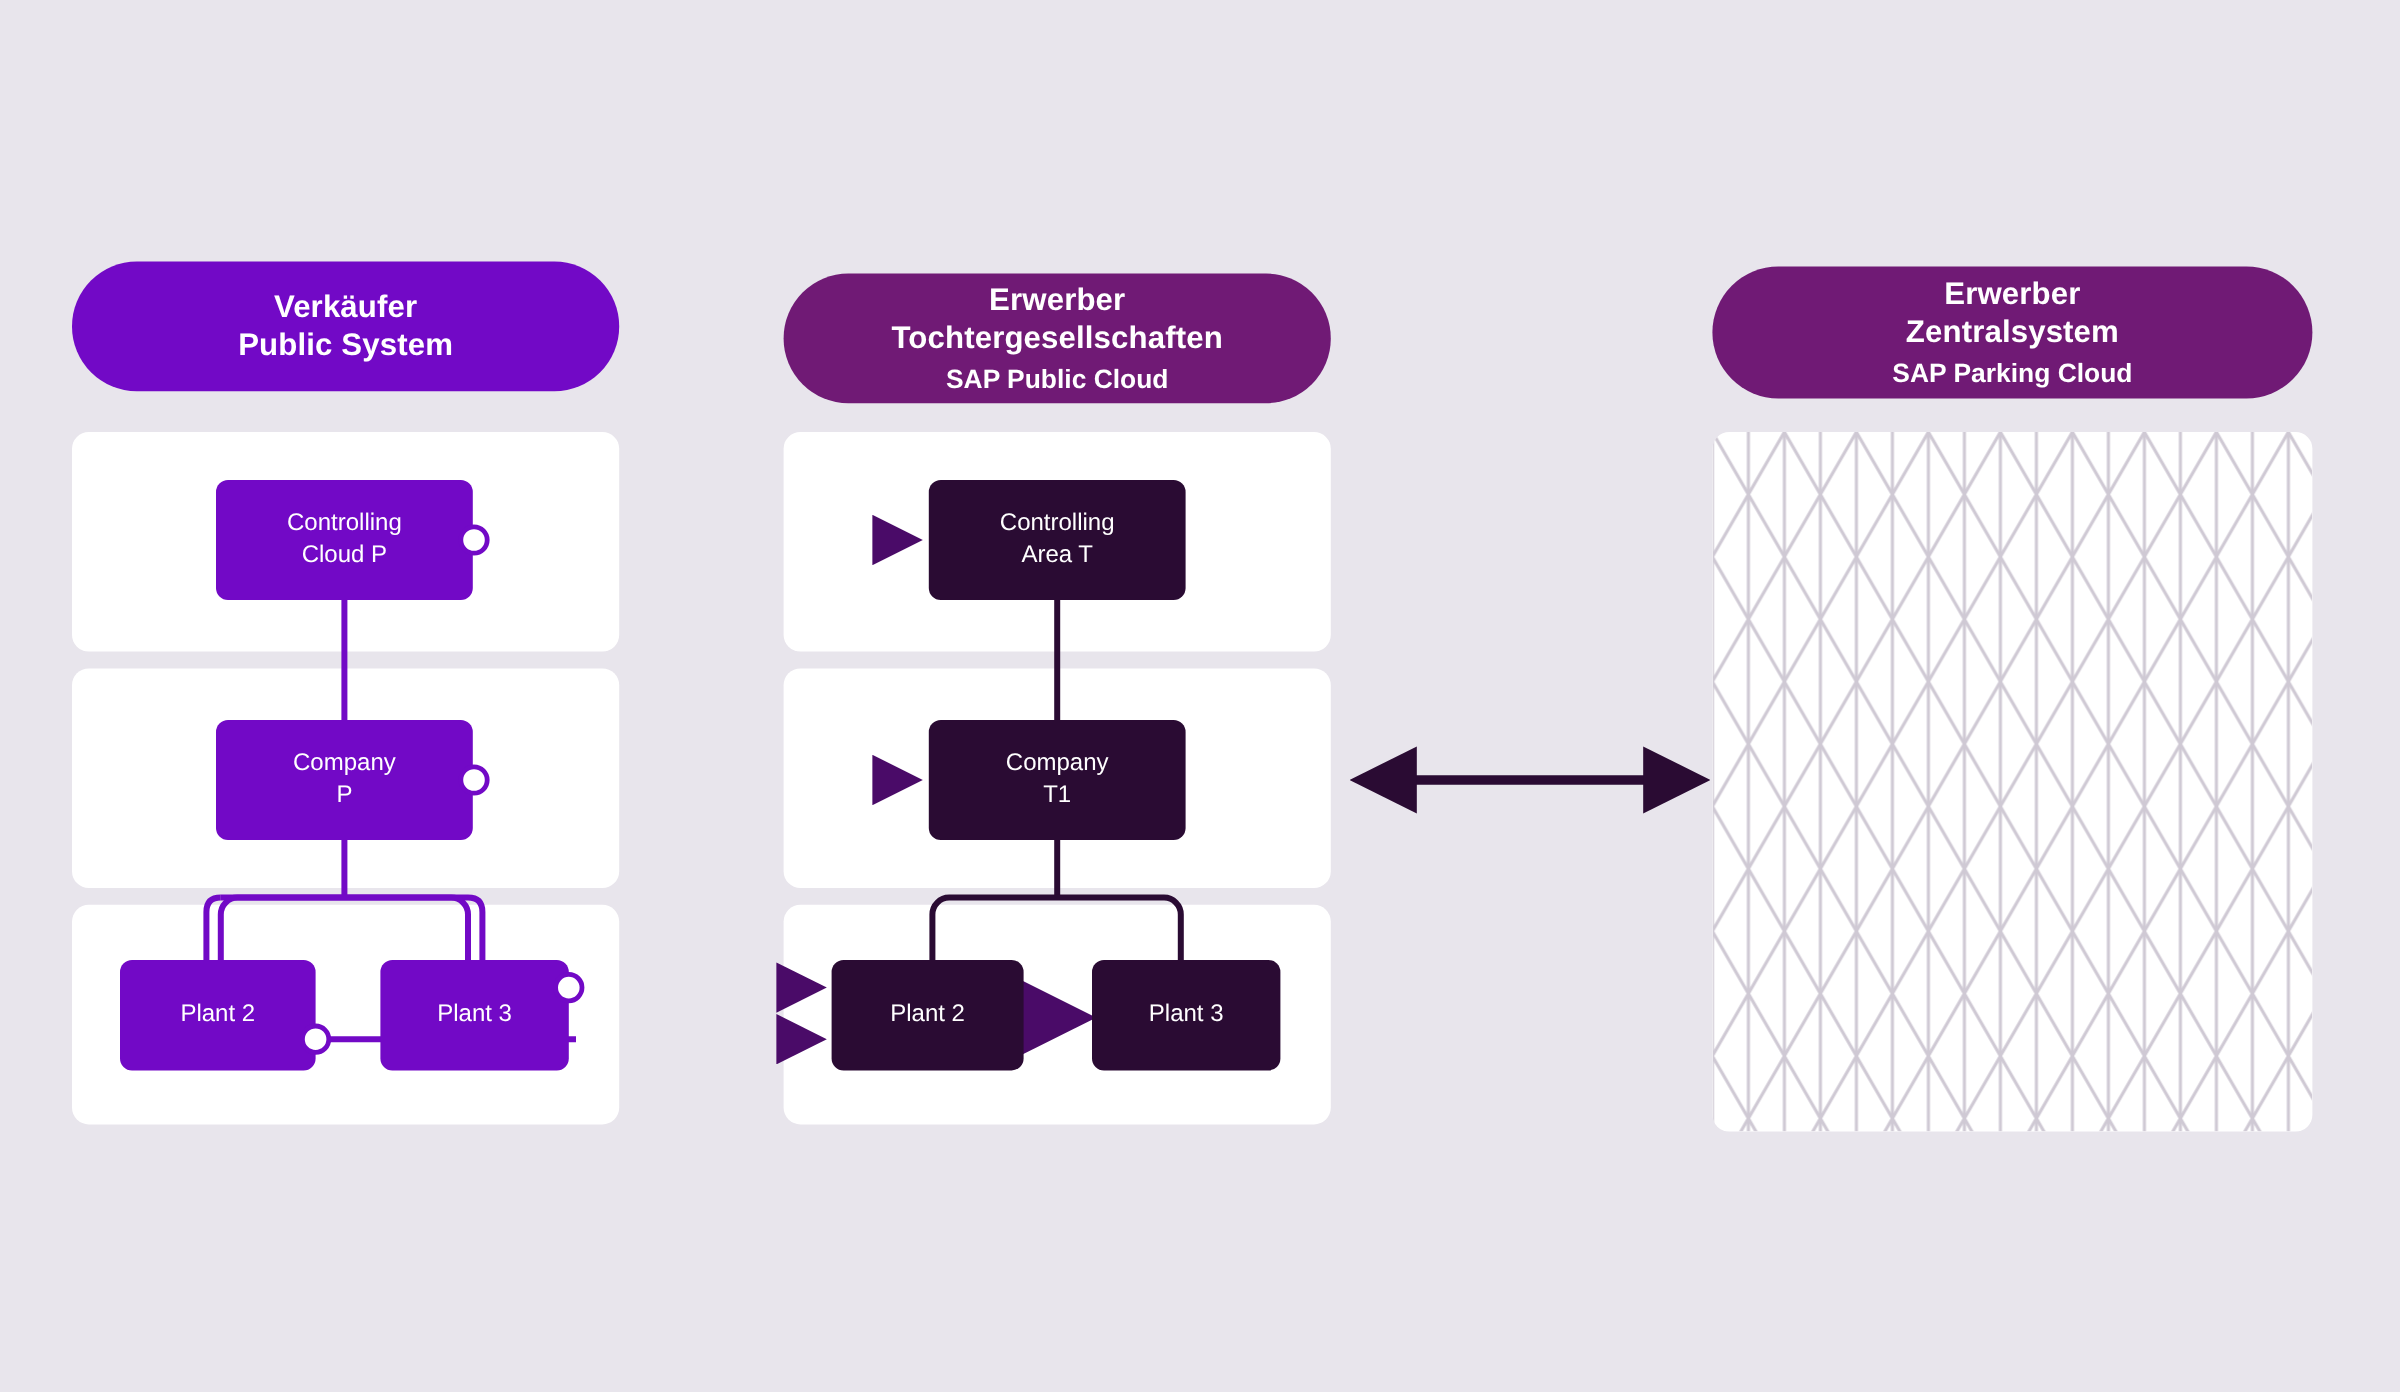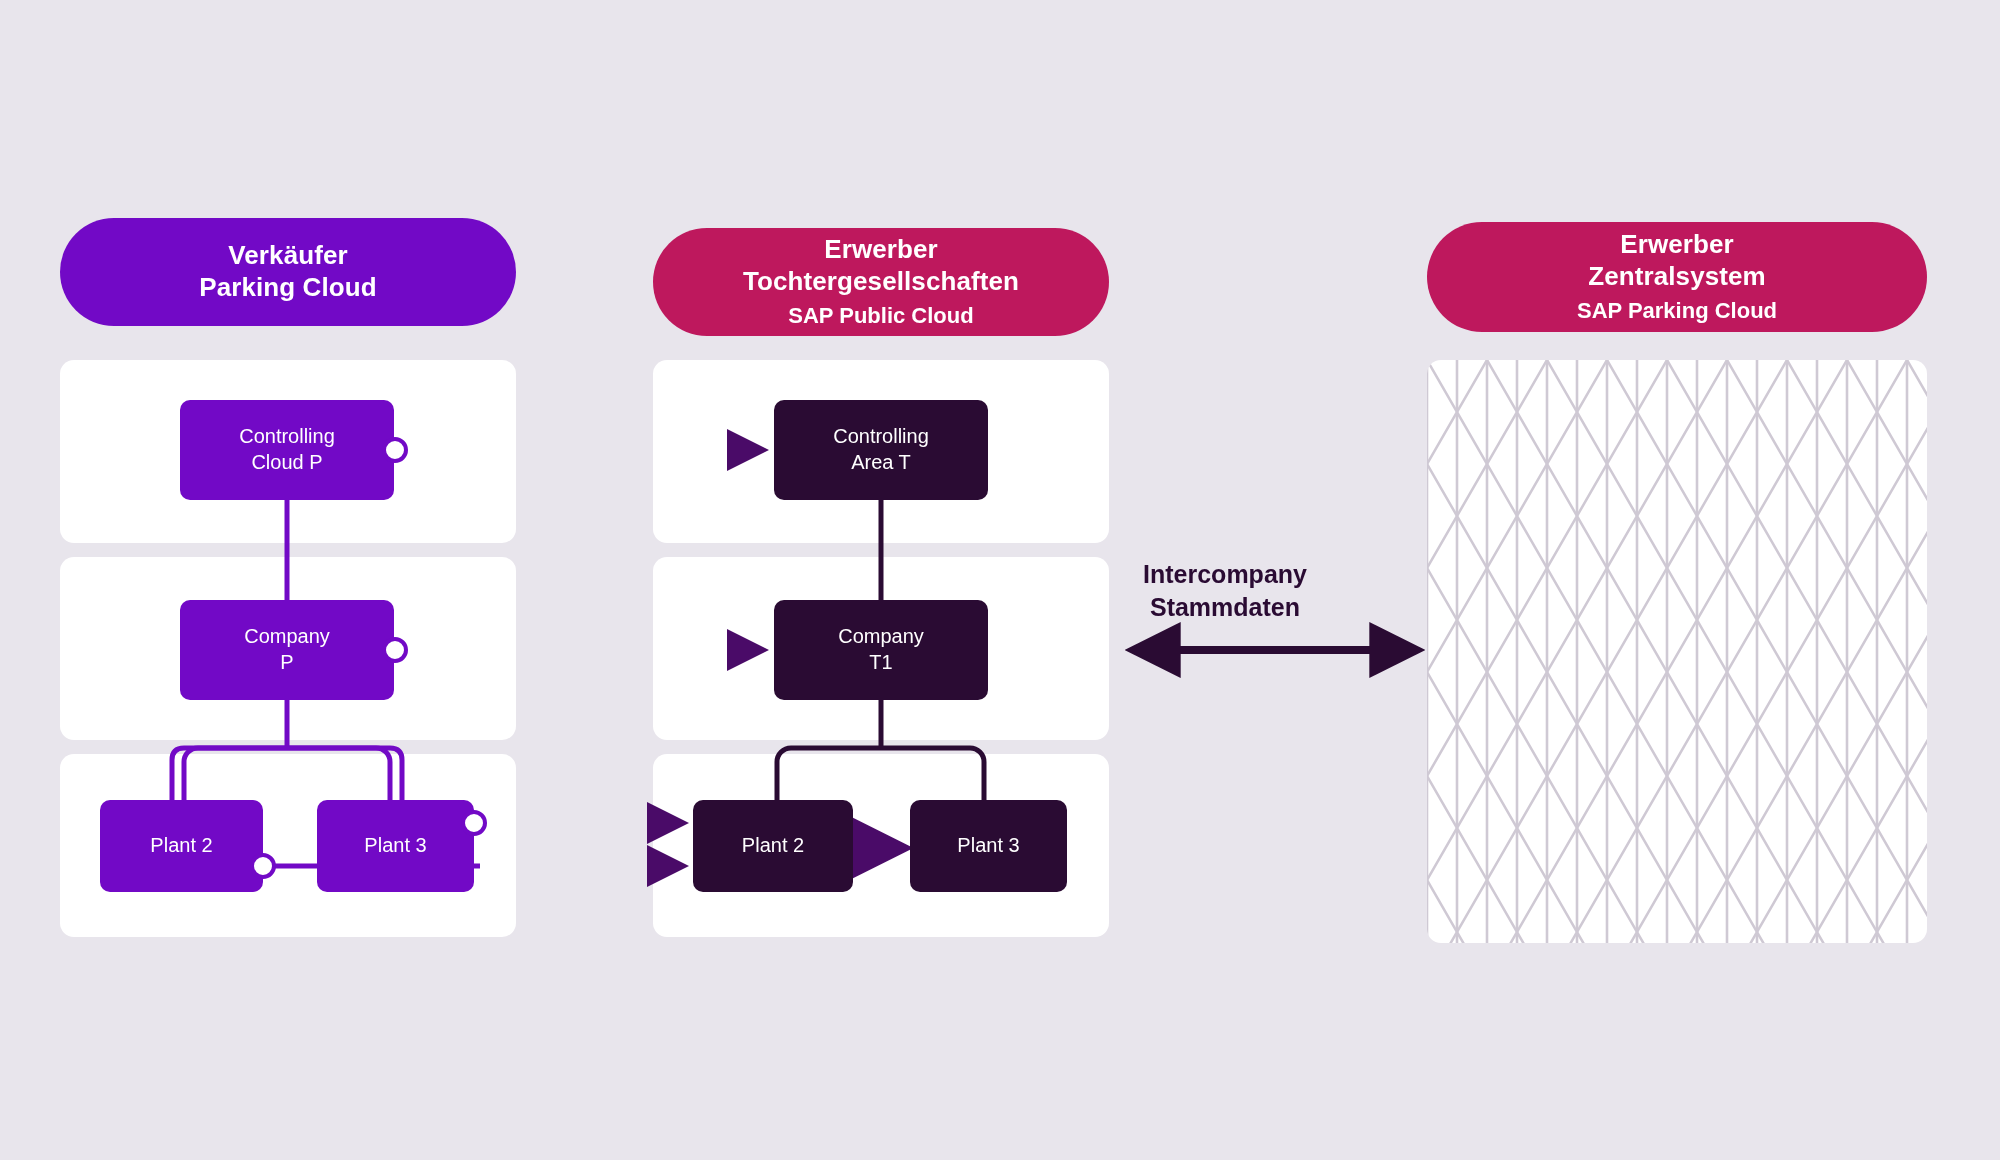--- a/index.html
+++ b/index.html
@@ -38,21 +38,21 @@
     line-height: 1.22;
     letter-spacing: .1px;
   }
   .pill .pill-sub {
     font-size: 22px;
     font-weight: bold;
     line-height: 1.25;
     margin-top: 5px;
   }
   .pill-purple { background: #7209c6; }
-  .pill-dark   { background: #be185d; }
+  .pill-dark   { background: #701a75; }
 
   #pill-1 { left: 60px;   top: 218px; width: 456px; height: 108px; }
   #pill-2 { left: 653px;  top: 228px; width: 456px; height: 108px; }
   #pill-3 { left: 1427px; top: 222px; width: 500px; height: 110px; }
 
   
   .card {
     position: absolute;
     background: #ffffff;
     border-radius: 14px;
@@ -139,21 +139,21 @@
     line-height: 1.3;
   }
 </style>
 </head>
 <body>
 
 <div id="stage">
 
   <div id="pill-1" class="pill pill-purple">
     <div class="pill-line">Verkäufer</div>
-    <div class="pill-line">Parking Cloud</div>
+    <div class="pill-line">Public System</div>
   </div>
 
   <div id="pill-2" class="pill pill-dark">
     <div class="pill-line">Erwerber</div>
     <div class="pill-line">Tochtergesellschaften</div>
     <div class="pill-sub">SAP Public Cloud</div>
   </div>
 
   <div id="pill-3" class="pill pill-dark">
     <div class="pill-line">Erwerber</div>
@@ -271,18 +271,14 @@
   </div>
 
   <div id="node-p2-m" class="node node-dark">
     <div>Plant 2</div>
   </div>
 
   <div id="node-p3-m" class="node node-dark">
     <div>Plant 3</div>
   </div>
 
-  <div id="intercompany-label">
-    <div>Intercompany</div>
-    <div>Stammdaten</div>
-  </div>
 
 </div>
 
 </body></html>

